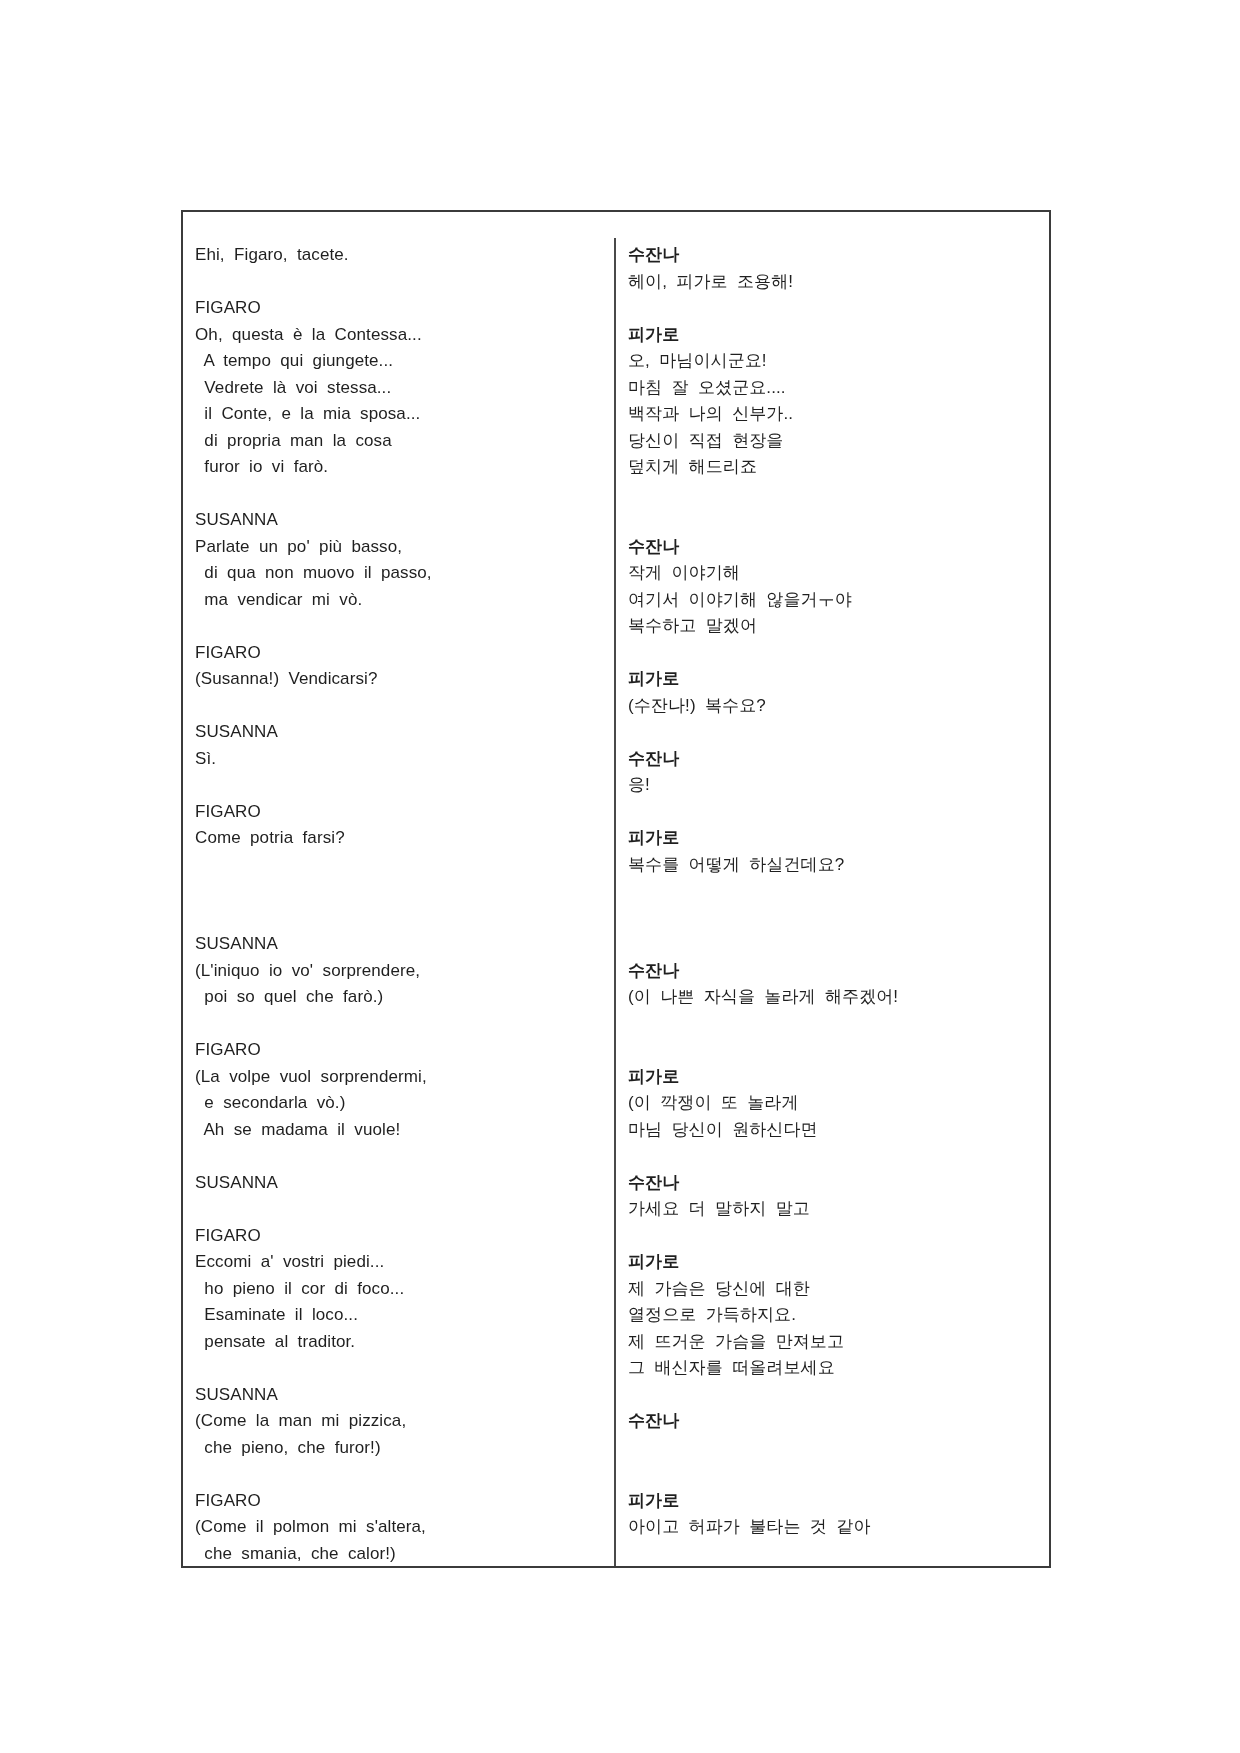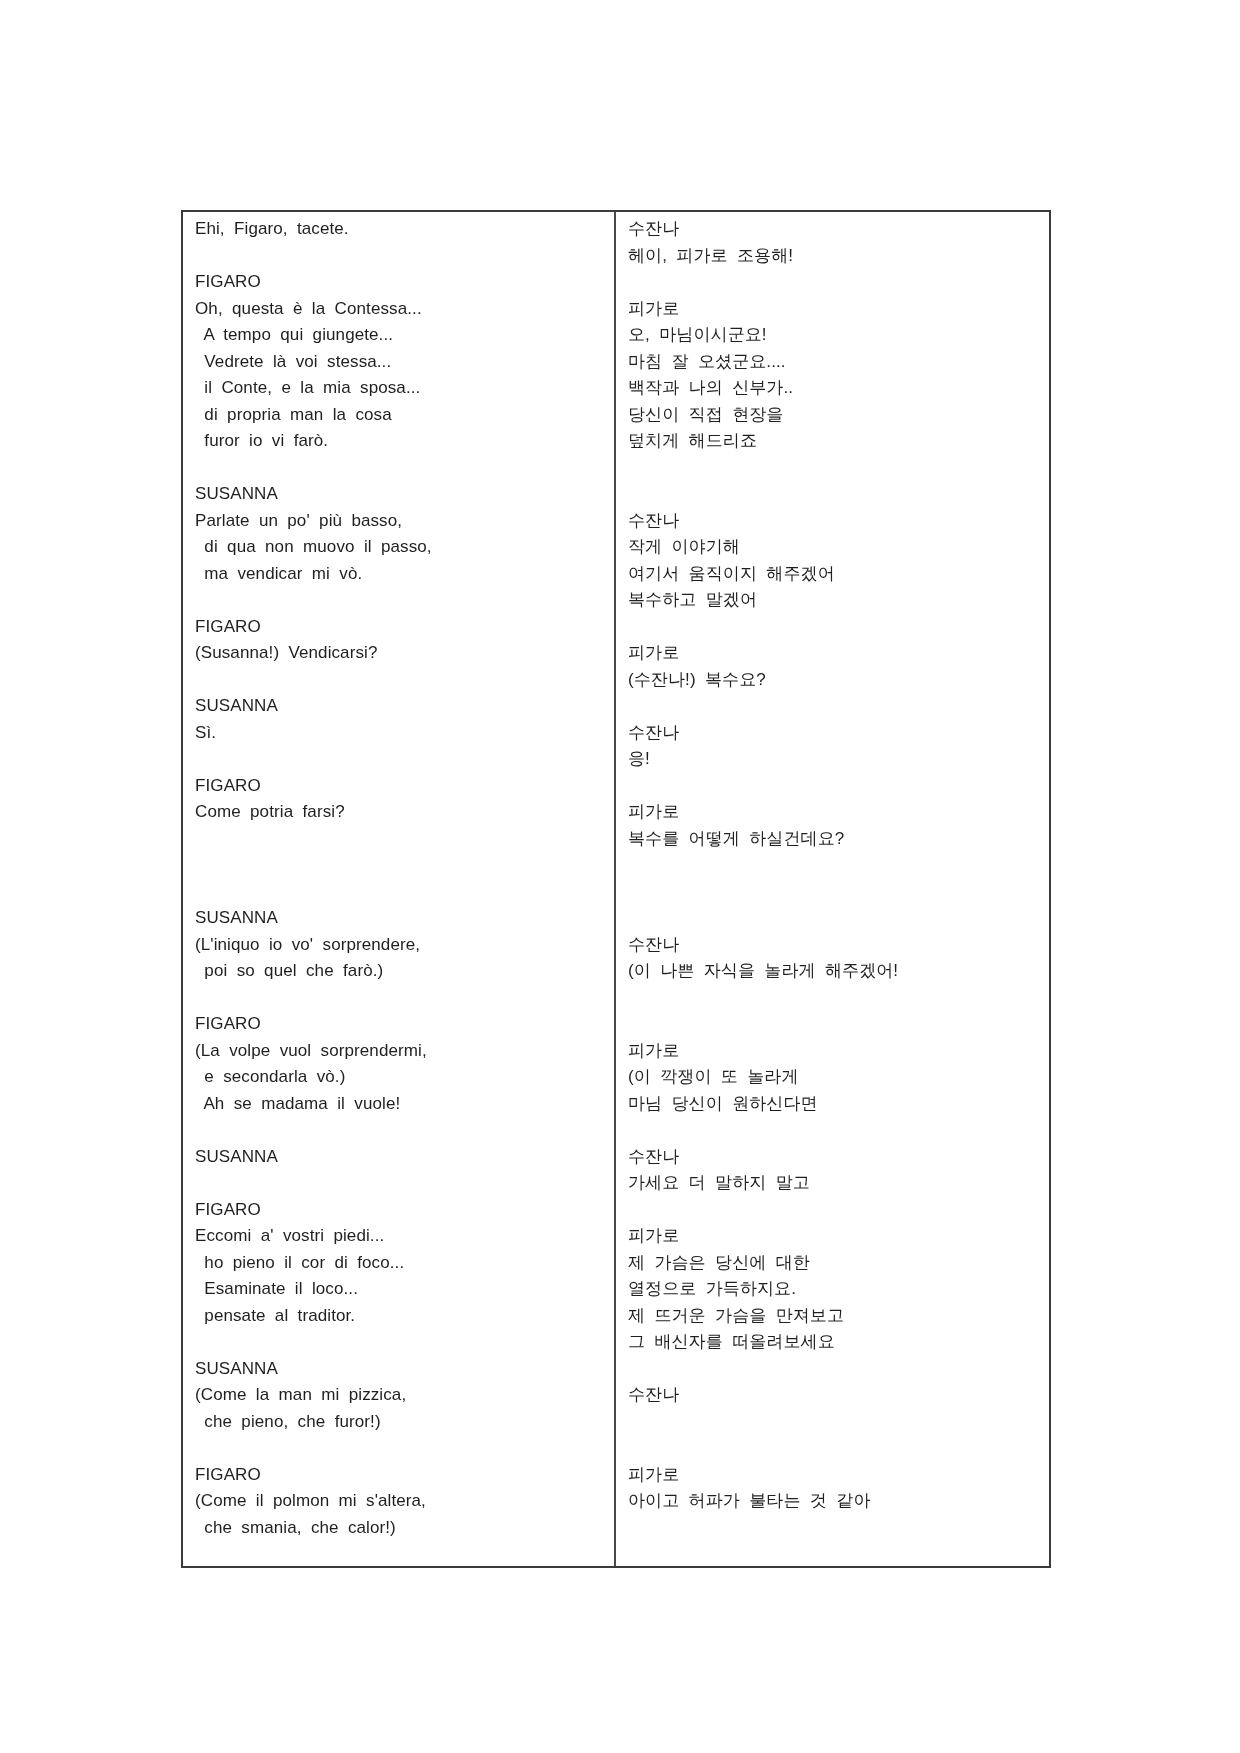--- a/index.html
+++ b/index.html
@@ -23,34 +23,35 @@
     border: 2px solid #3b3b3b;
     box-sizing: border-box;
     display: flex;
     background: #ffffff;
   }
   .cell {
     box-sizing: border-box;
     width: 50%;
     padding: 4px 8px 5px 12px;
     overflow: hidden;
+    margin-top: 26px;
   }
   .cell.left {
     border-right: 2px solid #4a4a4a;
   }
   .line {
     height: 26.5px;
     line-height: 26.5px;
     font-size: 17px;
     white-space: pre;
     word-spacing: 4.5px;
     letter-spacing: 0.1px;
   }
   .line.speaker {
-    font-weight: normal;
+    font-weight: bold;
   }
 </style>
 </head>
 <body style="background: rgb(255, 255, 255); color: rgb(31, 31, 31);">
 
 <div class="libretto-table" style="border-color: rgb(59, 59, 59);">
   <div class="cell left">
       <div class="line">Ehi, Figaro, tacete.</div>
       <div class="line"></div>
       <div class="line">FIGARO</div>
@@ -109,21 +110,21 @@
       <div class="line speaker">피가로</div>
       <div class="line">오, 마님이시군요!</div>
       <div class="line">마침 잘 오셨군요....</div>
       <div class="line">백작과 나의 신부가..</div>
       <div class="line">당신이 직접 현장을</div>
       <div class="line">덮치게 해드리죠</div>
       <div class="line"></div>
       <div class="line"></div>
       <div class="line speaker">수잔나</div>
       <div class="line">작게 이야기해</div>
-      <div class="line">여기서 움직이지 해주겠어</div>
+      <div class="line">여기서 이야기해 않을거ㅜ야</div>
       <div class="line">복수하고 말겠어</div>
       <div class="line"></div>
       <div class="line speaker">피가로</div>
       <div class="line">(수잔나!) 복수요?</div>
       <div class="line"></div>
       <div class="line speaker">수잔나</div>
       <div class="line">응!</div>
       <div class="line"></div>
       <div class="line speaker">피가로</div>
       <div class="line">복수를 어떻게 하실건데요?</div>

